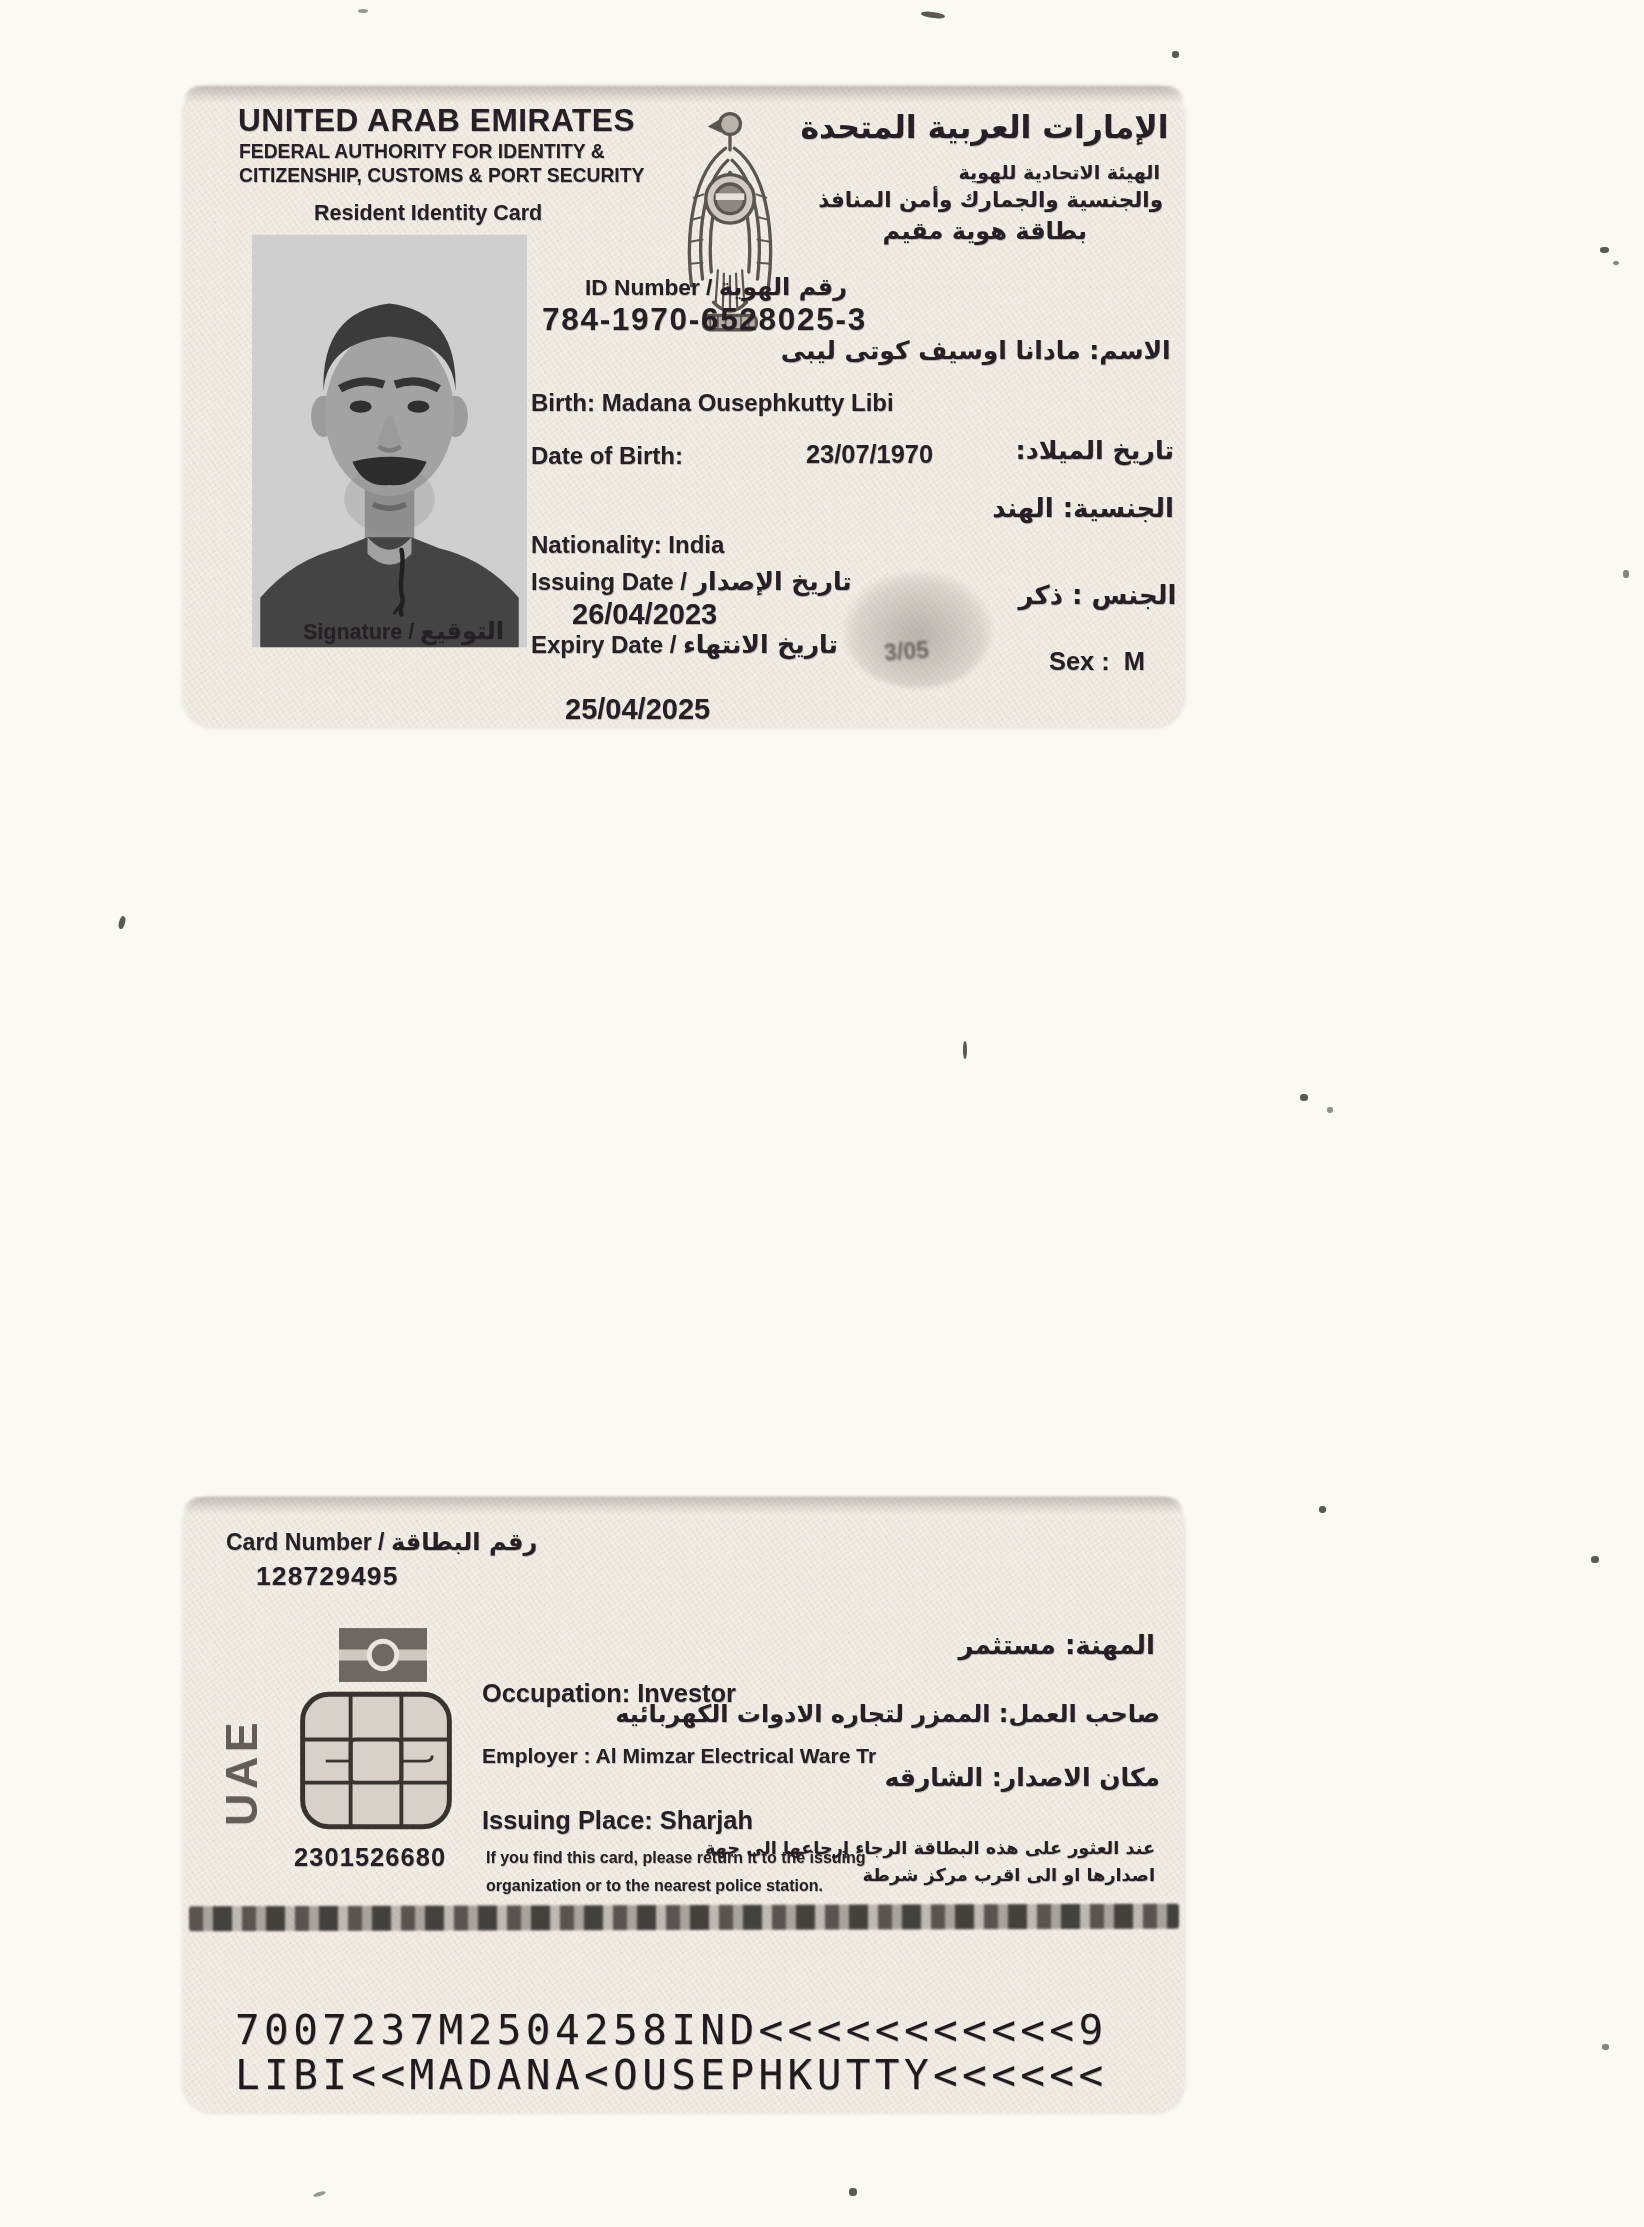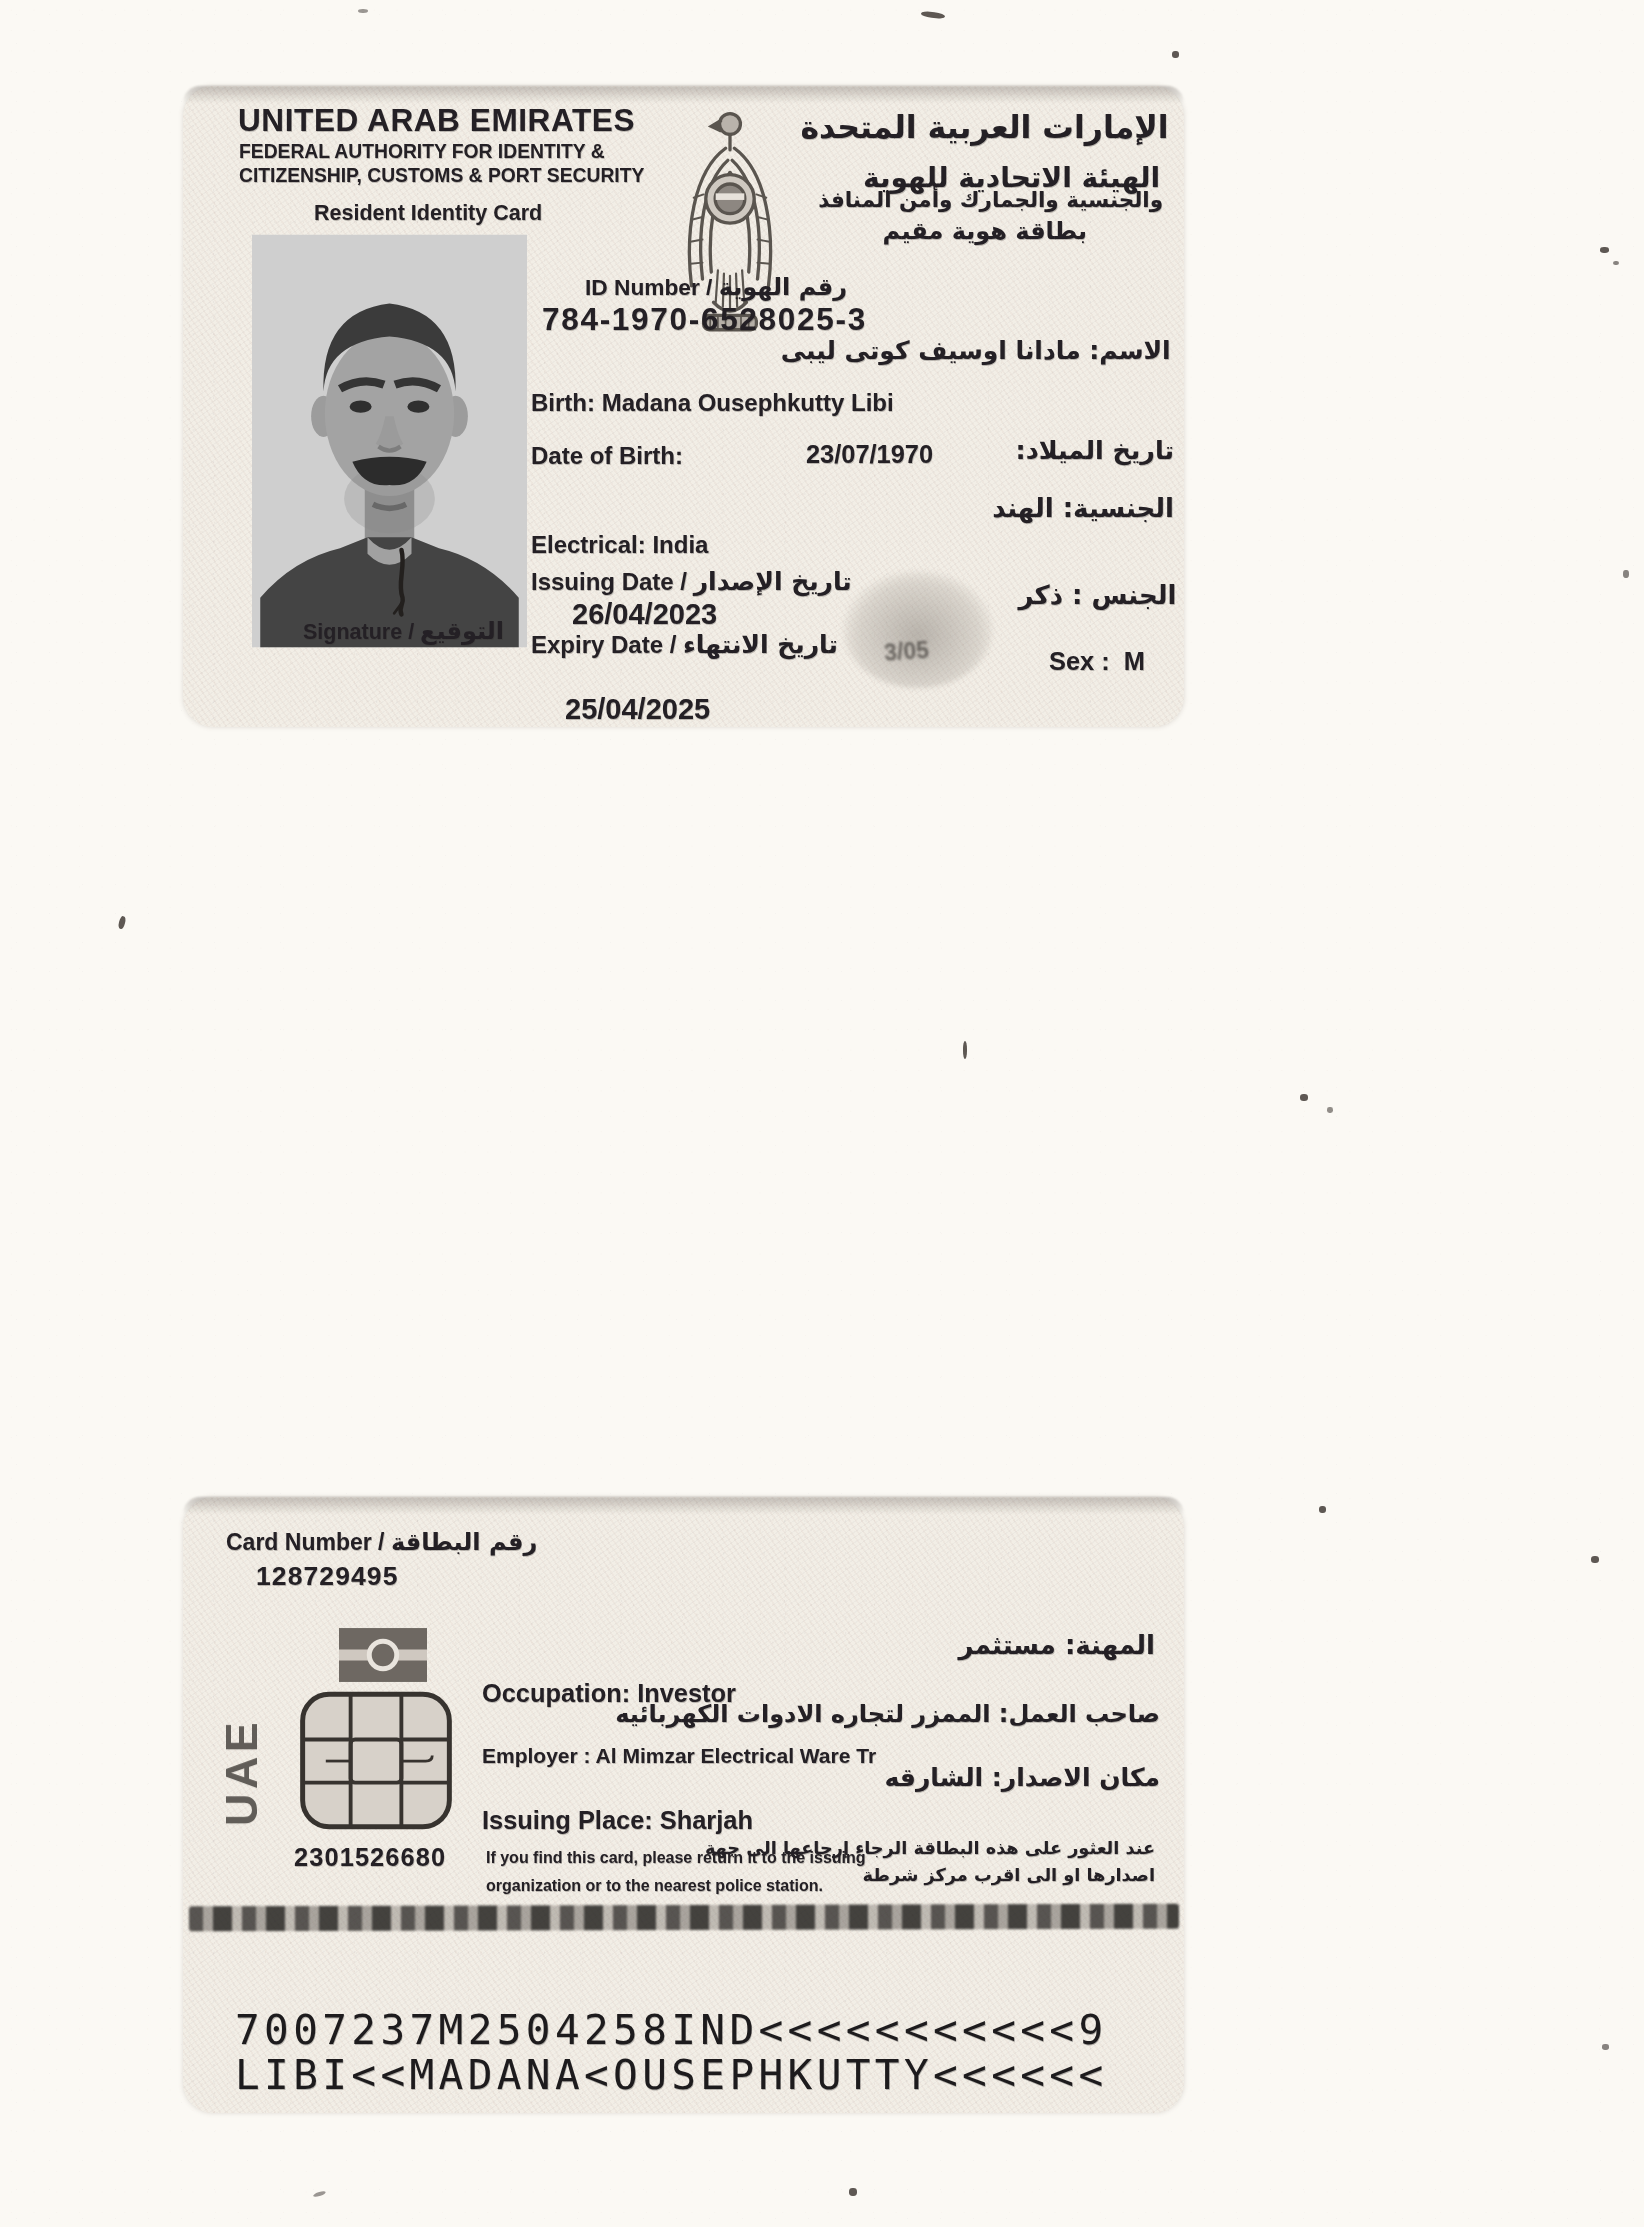--- a/index.html
+++ b/index.html
@@ -41,21 +41,21 @@
   .row { position:absolute; white-space:nowrap; }
   .row .en, .row .ar { position:static; display:inline-block; vertical-align:baseline; }
 
   
   #f-title    { left:55px; top:15.5px;  font-size:31.5px; letter-spacing:0.6px; }
   #f-auth1    { left:56px; top:55px; font-size:19.3px; }
   #f-auth2    { left:56px; top:79px; font-size:19.3px; }
   #f-resident { left:131px; top:115px; font-size:21.5px; }
   #f-emblem   { position:absolute; left:492px; top:16.6px; width:110px; height:250px; }
   #f-ar1      { right:15.5px;  top:23px;  font-size:31.5px; }
-  #f-ar2      { right:24px;  top:75px; font-size:28px; }
+  #f-ar2      { right:24px;  top:75px; font-size:19px; }
   #f-ar3      { right:21px;  top:101px; font-size:21.5px; }
   #f-artype   { right:97px; top:131px; font-size:24px; }
   #f-photo    { position:absolute; left:69px; top:148px; width:275px; height:414px;
                 filter:grayscale(1) contrast(0.95); }
   #f-idlabel  { left:402px; top:187px; font-size:22.7px; }
   #f-idlabel .ar { font-size:24px; margin-right:5.5px; }
   #f-idvalue  { left:359px; top:215px; font-size:31.5px; letter-spacing:1.7px; }
   #f-namear   { right:13.3px; top:250px; font-size:25px; }
   #f-nameen   { left:348px; top:303px; font-size:24px; }
   #f-doblabel { left:348px; top:356px; font-size:24px; }
@@ -183,21 +183,21 @@
     <div class="t en" id="f-idvalue">784-1970-6528025-3</div>
 
     <div class="t ar" id="f-namear">الاسم: مادانا اوسيف كوتى ليبى</div>
     <div class="t en" id="f-nameen">Birth: Madana Ousephkutty Libi</div>
 
     <div class="t en" id="f-doblabel">Date of Birth:</div>
     <div class="t en" id="f-dobvalue">23/07/1970</div>
     <div class="t ar" id="f-dobar">تاريخ الميلاد:</div>
 
     <div class="t ar" id="f-natar">الجنسية: الهند</div>
-    <div class="t en" id="f-naten">Electrical: India</div>
+    <div class="t en" id="f-naten">Nationality: India</div>
 
     <div class="row" id="f-isslabel">
       <span class="t en" style="position:static">Issuing Date /</span>
       <span class="t ar" style="position:static">تاريخ الإصدار</span>
     </div>
     <div class="t en" id="f-issvalue">26/04/2023</div>
 
     <div class="row" id="f-explabel">
       <span class="t en" style="position:static">Expiry Date /</span>
       <span class="t ar" style="position:static">تاريخ الانتهاء</span>

